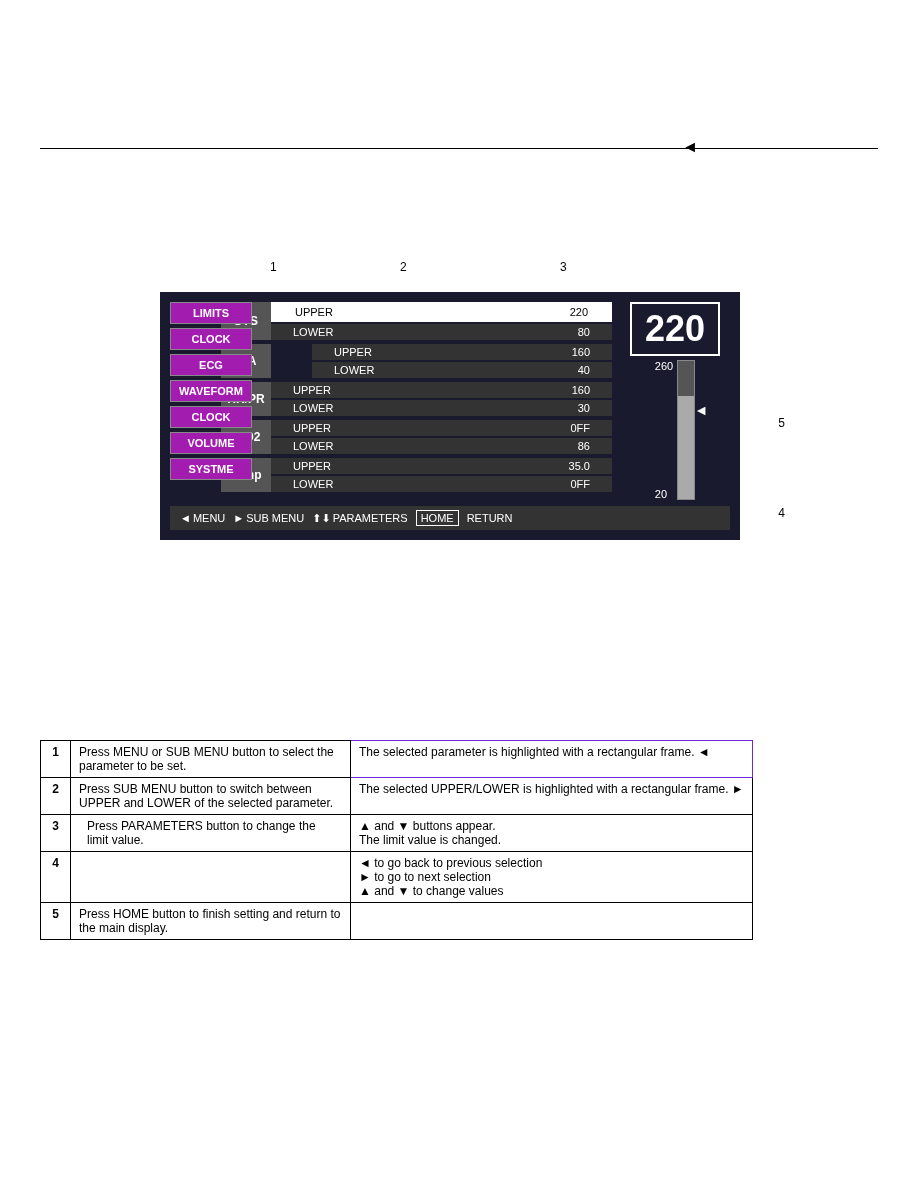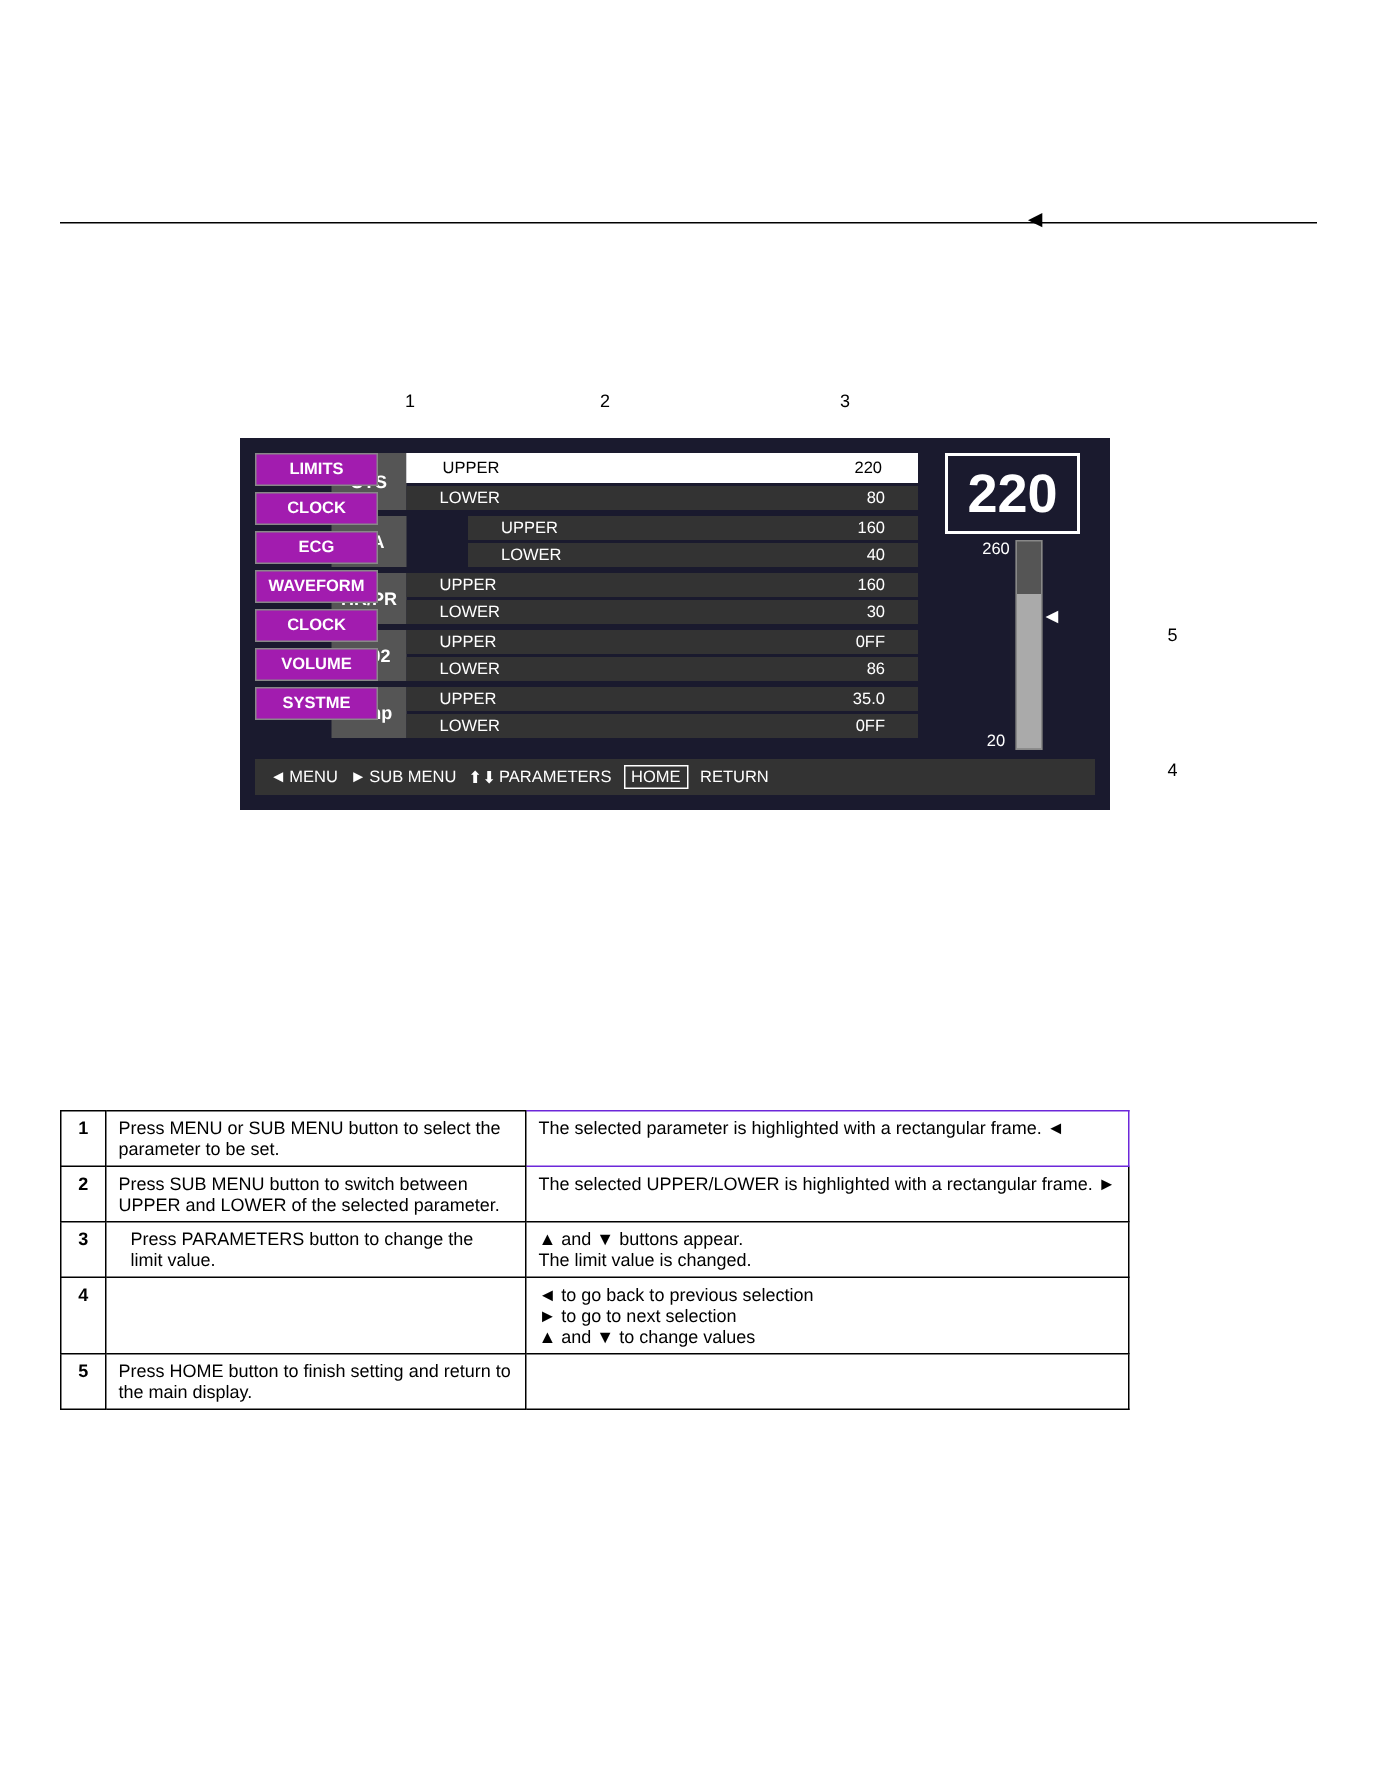--- a/index.html
+++ b/index.html
@@ -157,21 +157,20 @@
       align-items: flex-start;
     }
 
     .bar-labels {
       display: flex;
       flex-direction: column;
       justify-content: space-between;
       color: #fff;
       font-size: 11px;
       height: 140px;
-      text-align: center;
     }
 
     .bar-track {
       width: 18px;
       height: 140px;
       background: #555;
       position: relative;
       border: 1px solid #888;
     }
 

